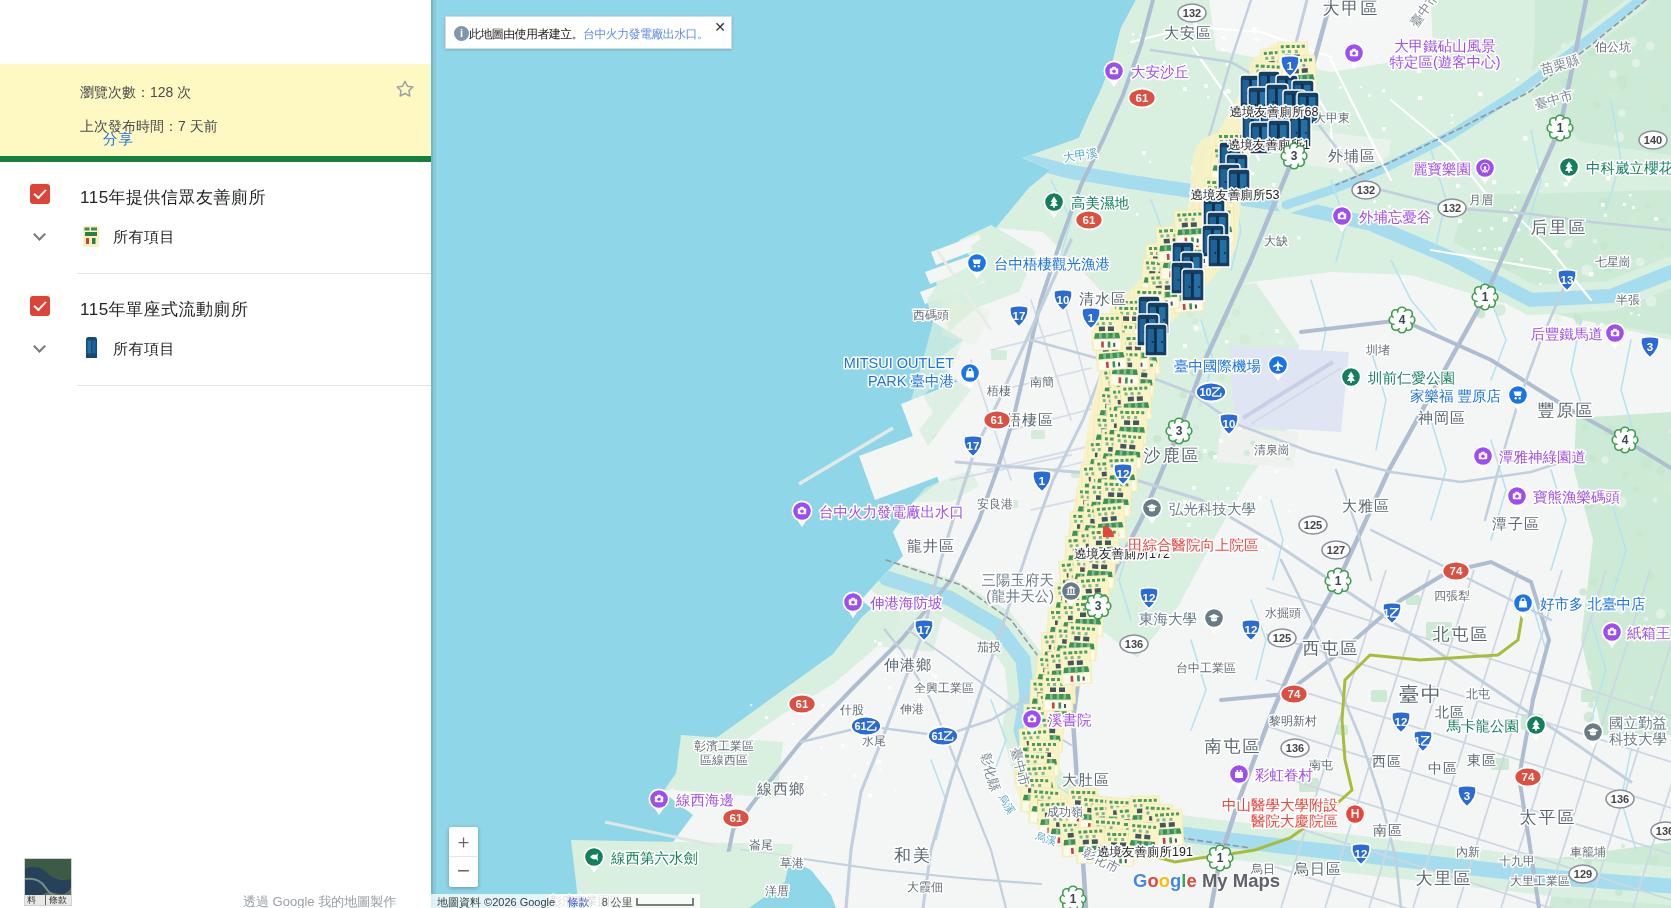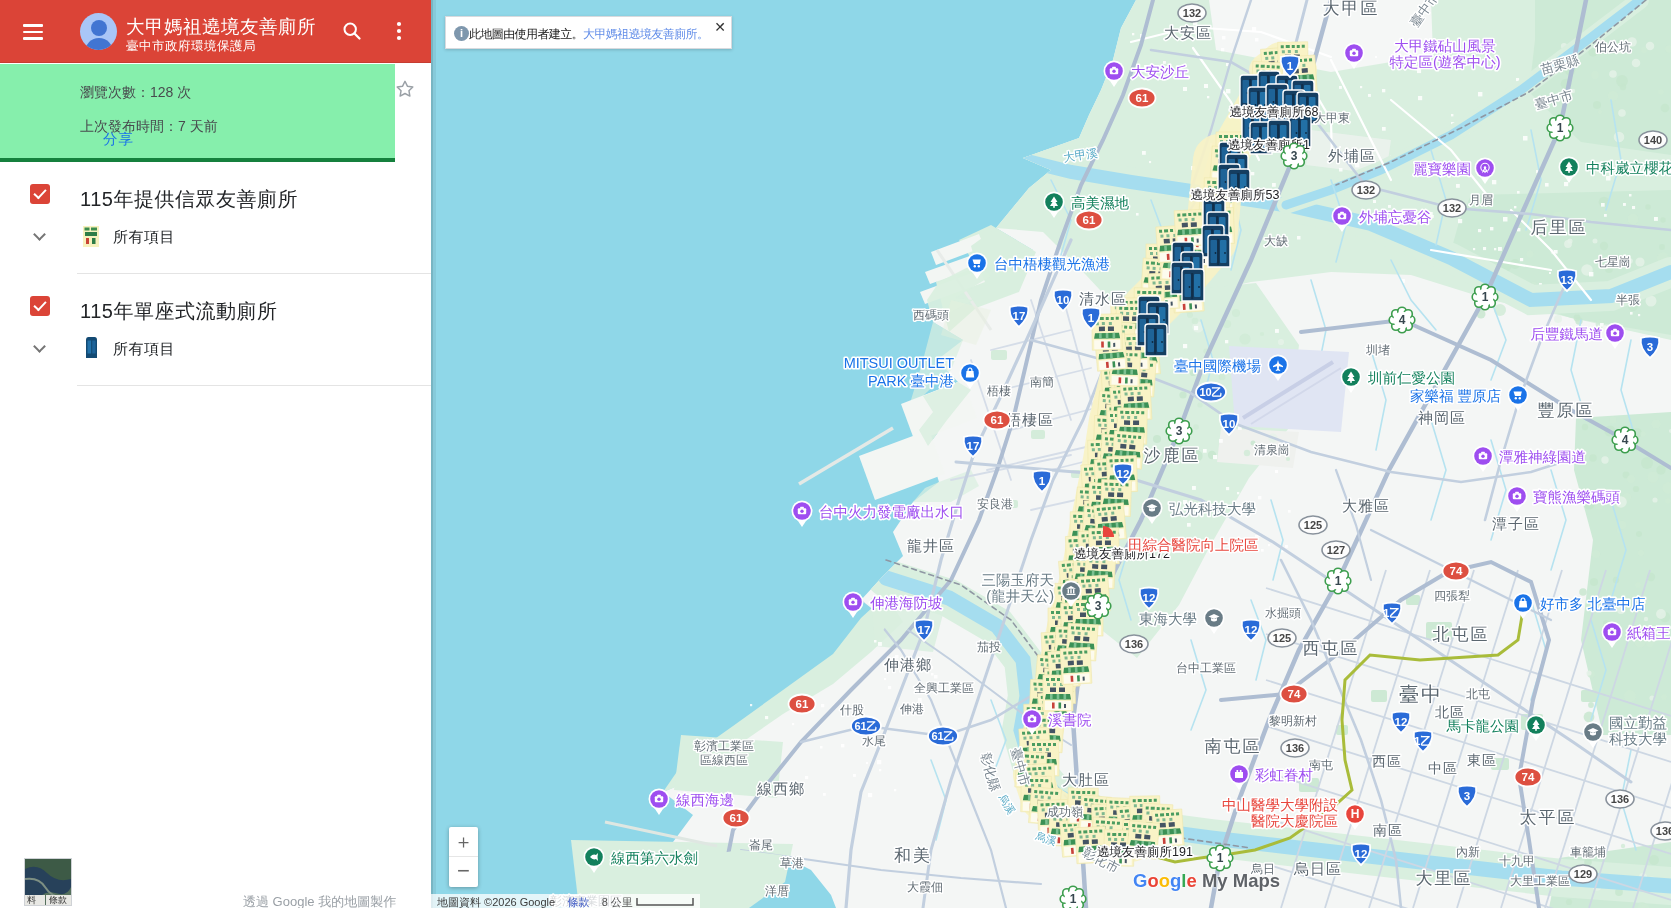--- a/index.html
+++ b/index.html
@@ -5,25 +5,25 @@
   * { margin:0; padding:0; box-sizing:border-box; }
   html,body { width:1671px; height:908px; overflow:hidden; font-family:"Liberation Sans", sans-serif; background:#fff; }
   #side { position:absolute; left:0; top:0; width:431px; height:908px; background:#fff; z-index:5; }
   #shead { position:absolute; left:0; top:0; width:431px; height:63px; background:#db4437; border-bottom:1px solid #c63d31;}
   .hbar { position:absolute; left:23px; width:20px; height:2.6px; background:#fff; border-radius:1px;}
   #avatar { position:absolute; left:80px; top:13px; width:37px; height:37px; border-radius:50%; background:#a9c6f7; overflow:hidden;}
   #avatar .hd{position:absolute;left:10.5px;top:7px;width:16px;height:16px;border-radius:50%;background:#4175d2;}
   #avatar .bd{position:absolute;left:4.5px;top:25px;width:28px;height:18px;border-radius:14px 14px 0 0;background:#4175d2;}
   #stitle { position:absolute; left:126px; top:14px; color:#fff; font-size:18.5px; letter-spacing:.5px; white-space:nowrap;}
   #ssub { position:absolute; left:126px; top:38px; color:#fff; font-size:12.5px; letter-spacing:.5px;}
-  #smeta { position:absolute; left:0; top:64px; width:395px; height:98px; background:#86efac; border-bottom:4px solid #15803d; color:#484b4e; font-size:14px;}
+  #smeta { position:absolute; left:0; top:64px; width:431px; height:98px; background:#fef9c3; border-bottom:6px solid #15803d; color:#484b4e; font-size:14px;}
   #smeta .l1{position:absolute;left:80px;top:20px;}
   #smeta .l2{position:absolute;left:80px;top:54px;}
   #smeta .share{position:absolute;left:103px;top:66px;color:#1a73e8;font-size:14.5px;font-weight:normal;letter-spacing:1px;}
-  .sec-title{position:absolute;left:80px;color:#222427;font-size:20px;letter-spacing:.5px;}
+  .sec-title{position:absolute;left:80px;color:#222427;font-size:17px;letter-spacing:.5px;}
   .cbx{position:absolute;left:30px;width:20px;height:20px;background:#db4437;border-radius:3px;}
   .cbx:after{content:"";position:absolute;left:4px;top:5px;width:10px;height:5px;border-left:2.5px solid #fff;border-bottom:2.5px solid #fff;transform:rotate(-47deg);}
   .chev{position:absolute;left:33px;width:14px;height:14px;}
   .chev:after{content:"";position:absolute;left:2px;top:2px;width:7px;height:7px;border-right:2px solid #757575;border-bottom:2px solid #757575;transform:rotate(45deg);}
   .itxt{position:absolute;left:102px;color:#212427;font-size:15px;letter-spacing:.5px;margin-left:11px;}
   .divd{position:absolute;left:77px;right:0px;height:1px;background:#e4e4e4;}
   #sthumb{position:absolute;left:24px;top:858px;width:48px;height:48px;border:1px solid #cfd2d6;}
   #madeby{position:absolute;left:243px;top:893px;color:#9aa0a6;font-size:13px;}
   #map { position:absolute; left:431px; top:0; width:1240px; height:908px; }
   #notice { position:absolute; left:14px; top:16px; width:287px; height:33px; background:#fff; border:1px solid #d8dade; box-shadow:0 1px 3px rgba(0,0,0,.18); z-index:6; font-size:12.5px; color:#222; }
@@ -1242,53 +1242,33 @@
       <circle cx="1187.9" cy="433.9" r="4.2" fill="#fff" stroke="#3d9e4e" stroke-width="1.6"></circle>
       <circle cx="1194.0" cy="431.4" r="4.2" fill="#fff" stroke="#3d9e4e" stroke-width="1.6"></circle>
       <circle cx="1200.1" cy="433.9" r="4.2" fill="#fff" stroke="#3d9e4e" stroke-width="1.6"></circle>
 <circle cx="1194" cy="440" r="8.6" fill="#fff"></circle>
 <text x="1194" y="444" font-size="12" fill="#37474f" text-anchor="middle" font-weight="bold">4</text>
 <rect x="0" y="0" width="5" height="908" fill="#000" opacity="0.06"></rect>
 <rect x="0" y="0" width="2" height="908" fill="#000" opacity="0.10"></rect>
 </svg>
   <div id="notice">
       <div class="ic">i</div>
-      <div class="tx">此地圖由使用者建立。<span class="lk">大甲媽祖遶境友善廁所。</span></div>
+      <div class="tx">此地圖由使用者建立。<span class="lk">台中火力發電廠出水口。</span></div>
       <div class="cl">✕</div>
     </div>
   <div id="zoomctl">
       <div class="zp">＋</div>
       <div class="zm">−</div>
     </div>
   <div id="attrib">地圖資料 ©2026 Google&nbsp;&nbsp;&nbsp;&nbsp;<span style="color:#3a57c4">條款</span>&nbsp;&nbsp;&nbsp;&nbsp;<span style="color:#565656">8 公里</span>&nbsp;<svg width="58" height="10" style="vertical-align:-1px">
         <path d="M1,1 L1,8 L57,8 L57,1" stroke="#555" stroke-width="1.5" fill="none"></path>
       </svg></div>
   <div id="logo"><span style="color:#4285f4">G</span><span style="color:#ea4335">o</span><span style="color:#fbbc05">o</span><span style="color:#4285f4">g</span><span style="color:#34a853">l</span><span style="color:#ea4335">e</span><span style="color:#5f6368"> My Maps</span></div>
 </div>
 <div id="side">
-  <div id="shead">
-    <div class="hbar" style="top:24px"></div>
-      <div class="hbar" style="top:30.5px"></div>
-      <div class="hbar" style="top:37px"></div>
-    <div id="avatar">
-        <div class="hd"></div>
-        <div class="bd"></div>
-      </div>
-    <div id="stitle">大甲媽祖遶境友善廁所</div>
-    <div id="ssub">臺中市政府環境保護局</div>
-    <svg style="position:absolute;left:342px;top:21px" width="20" height="20" viewBox="0 0 20 20">
-        <circle cx="8.2" cy="8.2" r="5.7" fill="none" stroke="#fff" stroke-width="2"></circle>
-        <line x1="12.5" y1="12.5" x2="17.5" y2="17.5" stroke="#fff" stroke-width="2.3" stroke-linecap="round"></line>
-      </svg>
-    <svg style="position:absolute;left:394px;top:21px" width="10" height="20" viewBox="0 0 10 20">
-        <circle cx="5" cy="3" r="2.1" fill="#fff"></circle>
-        <circle cx="5" cy="10" r="2.1" fill="#fff"></circle>
-        <circle cx="5" cy="17" r="2.1" fill="#fff"></circle>
-      </svg>
-  </div>
   <div id="smeta">
     <div class="l1">瀏覽次數：128 次</div>
     <div class="l2">上次發布時間：7 天前</div>
     <div class="share">分享</div>
     <svg style="position:absolute;left:394px;top:14px" width="22" height="22" viewBox="0 0 24 24">
         <path d="M12 3.6l2.6 5.3 5.9.9-4.2 4.1 1 5.8-5.3-2.8-5.3 2.8 1-5.8-4.2-4.1 5.9-.9z" fill="none" stroke="#9aa0a6" stroke-width="1.6" stroke-linejoin="round"></path>
       </svg>
   </div>
   <div class="cbx" style="top:184px"></div>
   <div class="sec-title" style="top:186px">115年提供信眾友善廁所</div>

